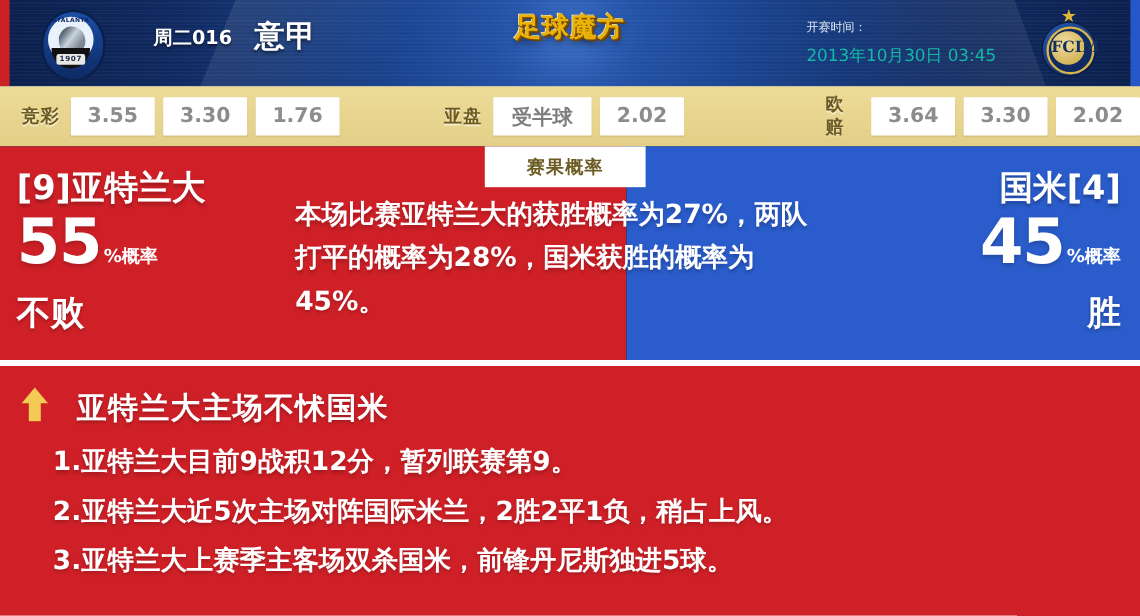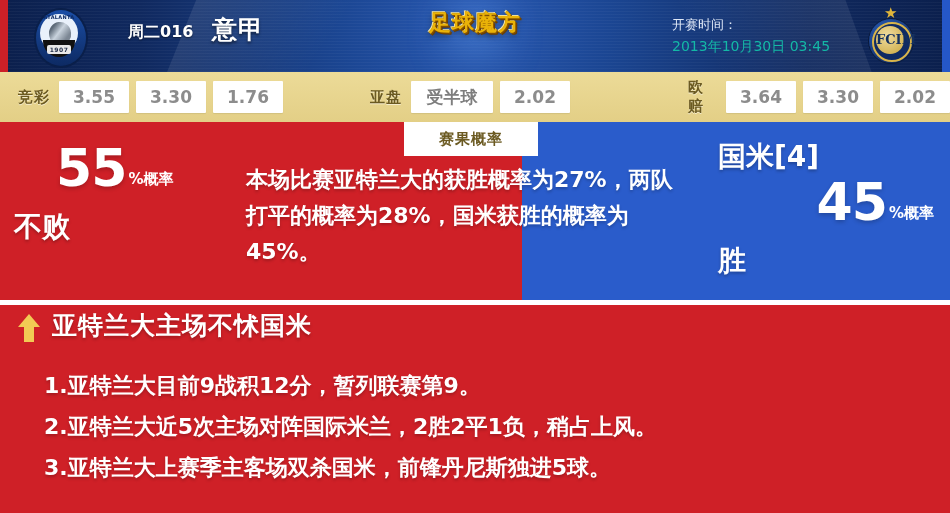--- a/index.html
+++ b/index.html
@@ -61,21 +61,21 @@
      letter-spacing:1px;text-shadow:0 2px 3px rgba(0,0,0,.55);margin-left:16px;}
 
   .brand{position:absolute;left:0;right:0;top:8px;text-align:center;}
   .brand-glow{position:absolute;left:475px;top:22px;width:0;height:0;
      box-shadow:0 0 42px 26px rgba(120,180,255,.30);}
   .brand-t{position:relative;display:inline-block;font-size:22px;font-weight:bold;
      letter-spacing:1px;color:#eab308;
      text-shadow:0 0 1px #7a4a00,1px 1px 0 #8a5400,2px 2px 0 #6b3f00,
                  -1px -1px 0 #fff1a8,0 3px 6px rgba(0,0,0,.55);}
 
-  .kick-l1{position:absolute;left:672px;top:16px;font-size:13px;color:#dfe8f7;text-align:center;}
+  .kick-l1{position:absolute;left:672px;top:16px;font-size:10px;color:#dfe8f7;text-align:center;}
   .kick-l2{position:absolute;left:672px;top:38px;font-size:14px;color:#14b8a6;}
 
   
   .odds{position:absolute;left:0;top:72px;width:950px;height:50px;
      background:linear-gradient(180deg,#ecdb98,#e3cf86);}
   .odds-grp{position:absolute;display:flex;align-items:center;gap:7px;top:9px;height:32px;}
   .g1{left:18px;} .g2{left:370px;} .g3{left:688px;}
   .odds-lbl{font-size:15px;font-weight:bold;color:#6b5a22;letter-spacing:1px;
      text-shadow:0 1px 0 rgba(255,255,255,.55);padding-right:2px;}
   .odds-box{min-width:56px;height:32px;background:#fff;border-radius:1px;display:flex;
@@ -86,40 +86,40 @@
   
   .band{position:absolute;left:0;top:122px;width:950px;height:178px;background:#000000;}
   .band-red{position:absolute;left:0;top:0;width:522px;height:178px;background:#cf2027;}
   .band-blue{position:absolute;left:522px;top:0;width:428px;height:178px;background:#2a5ccb;}
 
   .tab{position:absolute;left:404px;top:0px;width:134px;height:34px;background:#fff;
      display:flex;align-items:center;justify-content:center;}
   .tab-t{font-size:15px;font-weight:bold;color:#6b5a22;letter-spacing:1px;}
 
   .side-l{position:absolute;left:14px;top:18px;width:216px;text-align:left;color:#fff;}
-  .side-r{position:absolute;right:16px;top:18px;width:216px;color:#fff;}
+  .side-r{position:absolute;right:16px;top:18px;width:216px;text-align:right;color:#fff;}
   .team-n{font-size:28px;font-weight:bold;line-height:34px;letter-spacing:0px;
      text-shadow:0 2px 3px rgba(0,0,0,.25);}
-  .pct-row{display:flex;align-items:flex-end;line-height:1;margin-top:2px;margin-left:42px;}
+  .pct-row{display:flex;align-items:flex-end;line-height:1;margin-top:2px;}
   .side-r .pct-row{justify-content:flex-end;}
   .pct-num{font-size:52px;font-weight:bold;letter-spacing:-1px;
      font-family:"DejaVu Sans","Liberation Sans",sans-serif;
      text-shadow:0 2px 4px rgba(0,0,0,.22);}
   .pct-suf{font-size:15px;font-weight:bold;padding-bottom:7px;padding-left:2px;}
   .res-w{font-size:28px;font-weight:bold;line-height:32px;margin-top:17px;
      text-shadow:0 2px 3px rgba(0,0,0,.25);}
 
   .summary{position:absolute;left:246px;top:40px;width:448px;color:#fff;
      font-size:22px;font-weight:bold;line-height:36px;letter-spacing:0px;
      text-shadow:0 2px 3px rgba(0,0,0,.22);}
 
   
   .gap{position:absolute;left:0;top:300px;width:950px;height:5px;background:#fff;}
   .bottom{position:absolute;left:0;top:305px;width:950px;height:208px;background:#cf2027;}
-  .b-head{position:absolute;left:18px;top:4px;display:flex;align-items:flex-end;gap:12px;}
+  .b-head{position:absolute;left:18px;top:18px;display:flex;align-items:flex-start;gap:24px;}
   .arrow-up{width:22px;height:28px;position:relative;flex:0 0 auto;}
   .arrow-up::before{content:"";position:absolute;left:0;top:0;width:0;height:0;
      border-left:11px solid transparent;border-right:11px solid transparent;
      border-bottom:13px solid #f2ca54;}
   .arrow-up::after{content:"";position:absolute;left:6px;top:12px;width:10px;height:16px;
      background:#f2ca54;}
   .b-title{font-size:25px;font-weight:bold;color:#fff;letter-spacing:1px;
      text-shadow:0 2px 3px rgba(0,0,0,.25);}
   .b-list{position:absolute;left:44px;top:60px;width:890px;}
   .b-item{font-size:22px;font-weight:bold;color:#fff;line-height:41px;letter-spacing:0px;
@@ -189,20 +189,21 @@
 
   <div class="band">
     <div class="band-red"></div>
     <div class="band-blue"></div>
 
     <div class="tab">
       <span class="tab-t">赛果概率</span>
     </div>
 
     <div class="side-l">
+      <div class="team-n">[9]亚特兰大</div>
       <div class="pct-row">
         <span class="pct-num">55</span>
         <span class="pct-suf">%概率</span>
       </div>
       <div class="res-w">不败</div>
     </div>
 
     <div class="summary">本场比赛亚特兰大的获胜概率为27%，两队打平的概率为28%，国米获胜的概率为45%。</div>
 
     <div class="side-r">

